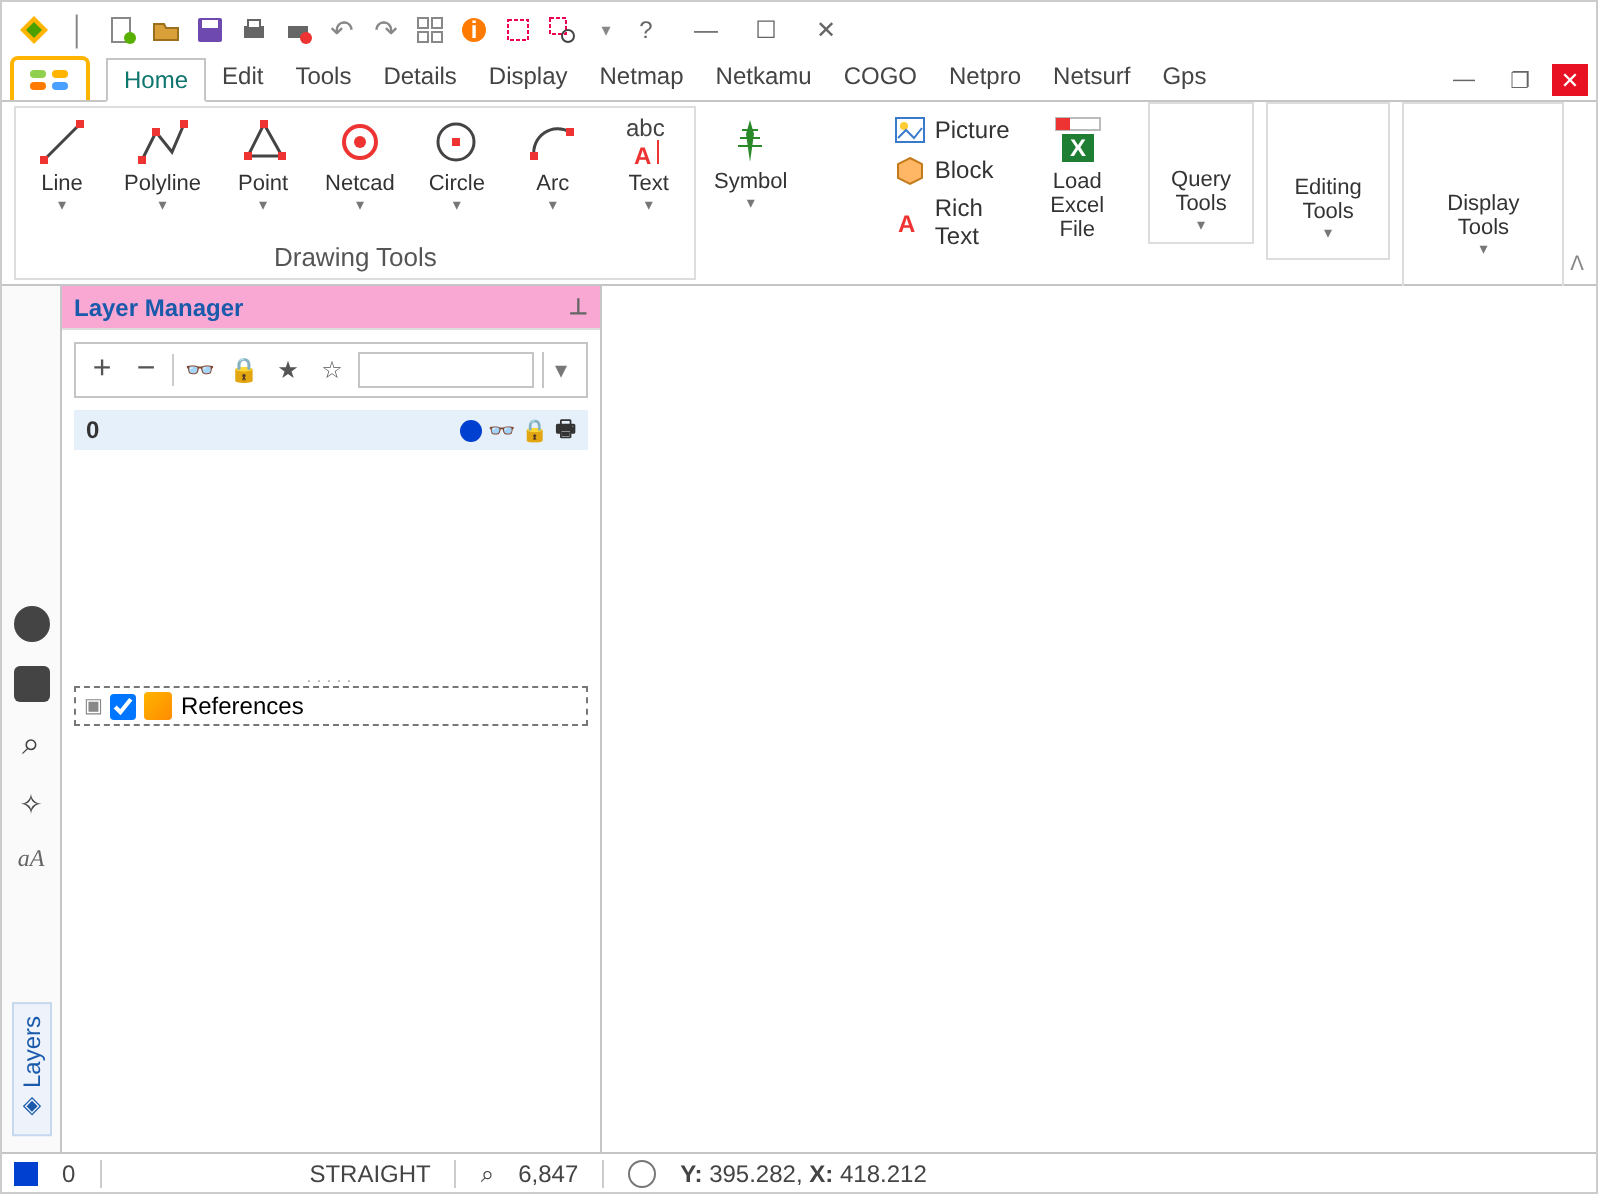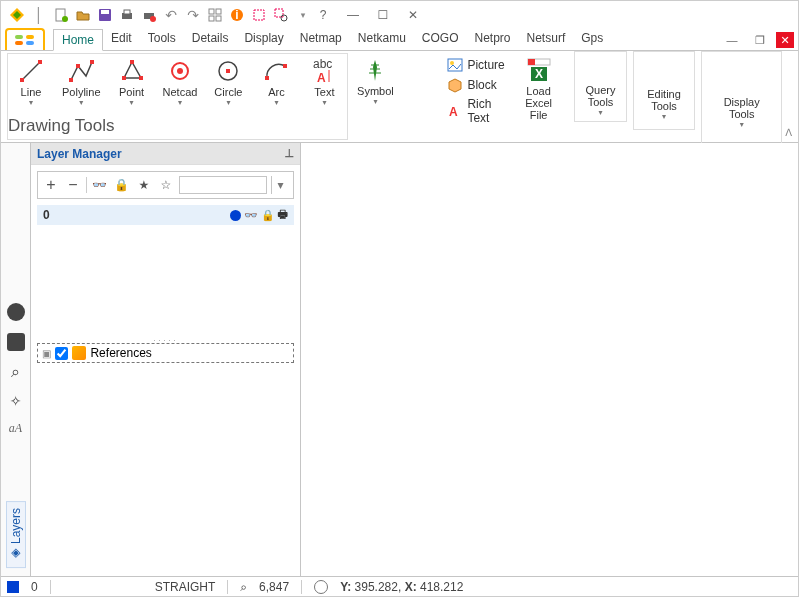--- a/index.html
+++ b/index.html
@@ -17,37 +17,37 @@
   .file-tab { width: 40px; height: 22px; border:2px solid #ffb400; border-bottom:none; border-radius:4px 4px 0 0; display:flex; align-items:center; justify-content:center; margin-right:8px; background:#fff;}
   .file-tab svg { width: 22px; height: 12px;}
   .tabs { display:flex; gap: 0; }
   .tab { padding: 3px 8px; color:#444; cursor:default;}
   .tab.active { border:1px solid #c5c5c5; border-bottom:1px solid #fff; background:#fff; position:relative; top:1px; color:#0f766e;}
   .tabrow-right { margin-left:auto; display:flex; align-items:center; padding-right:4px; gap:4px;}
   
   .ribbon { height: 92px; border-bottom:1px solid #c5c5c5; display:flex; padding:2px 6px; position:relative;}
   .rgroup { border:1px solid #ddd; margin-right:4px; display:flex; flex-direction:column; background:#fff;}
   .rgroup-body { flex:1; display:flex; align-items:flex-start; padding:4px 6px 0 6px; gap:14px;}
-  .rgroup-label { font-size:17px; color:#555; padding:2px 0 3px 0;}
+  .rgroup-label { text-align:center; font-size:13px; color:#555; padding:2px 0 3px 0;}
   .bigbtn { display:flex; flex-direction:column; align-items:center; gap:2px; min-width:34px;}
   .bigbtn .ic { width:26px; height:26px; display:flex; align-items:center; justify-content:center;}
   .bigbtn .lbl { font-size:11px; color:#333; text-align:center; line-height:1.1;}
   .bigbtn .dd { font-size:8px; color:#777; margin-top:-2px;}
   .smallrow { display:flex; flex-direction:column; gap:4px;margin-left:41px;}
   .smallbtn { display:flex; align-items:center; gap:4px; font-size:11px; color:#333;}
   .smallbtn .sic { width:16px; height:16px; display:flex; align-items:center; justify-content:center;}
   .ribbon-collapse { position:absolute; right:6px; bottom:4px; font-size:10px; color:#888;}
   
   .main { position:absolute; top:142px; left:0; right:0; bottom:20px; display:flex;}
   .stubcol { width:30px; border-right:1px solid #c5c5c5; display:flex; flex-direction:column; align-items:center; padding-top:160px; gap:12px; background:#fafafa;}
   .stubcol .sidebtn { width:18px; height:18px; background: #444; border-radius:3px;}
   .stubcol .sidebtn.circ{border-radius:50%;}
   .stubcol .vtext { writing-mode: vertical-rl; transform: rotate(180deg); font-size:11px; color:#1a5aab; margin-top:auto; margin-bottom:8px; padding:6px 2px; background:#eef3fb; border:1px solid #c5d8ef;}
   .panel { width:270px; border-right:1px solid #c5c5c5; display:flex; flex-direction:column;}
-  .panel-hdr { height:22px; display:flex; align-items:center; padding:0 6px; background:#e5e5e5; border-bottom:1px solid #ddd; color:#1a5aab; font-weight:600;}
+  .panel-hdr { height:22px; display:flex; align-items:center; padding:0 6px; background:#f9a8d4; border-bottom:1px solid #ddd; color:#1a5aab; font-weight:600;}
   .panel-pin { margin-left:auto; font-size:11px; color:#666;}
   .panel-toolbar { height:28px; border:1px solid #c5c5c5; margin:6px; display:flex; align-items:center; gap:4px; padding:0 4px;}
   .ptbtn { width:18px; height:18px; display:flex; align-items:center; justify-content:center; color:#555;}
   .ptsearch { flex:1; height:18px; border:1px solid #c5c5c5; background:#fff;}
   .ptfilter { width:18px; height:18px; border-left:1px solid #c5c5c5; display:flex; align-items:center; justify-content:center; color:#777;}
   .layerlist { flex:0 0 130px; margin:0 6px; }
   .layerrow { height:20px; background:#e6f0fa; display:flex; align-items:center; padding:0 6px; font-weight:600; color:#333;}
   .layerrow .ricons { margin-left:auto; display:flex; gap:3px; align-items:center;}
   .layerrow .dot{ width:11px; height:11px; background:#0040d0; border-radius:50%;}
   .splitter { height:8px; text-align:center; color:#aaa; font-size:9px; letter-spacing:2px;}

